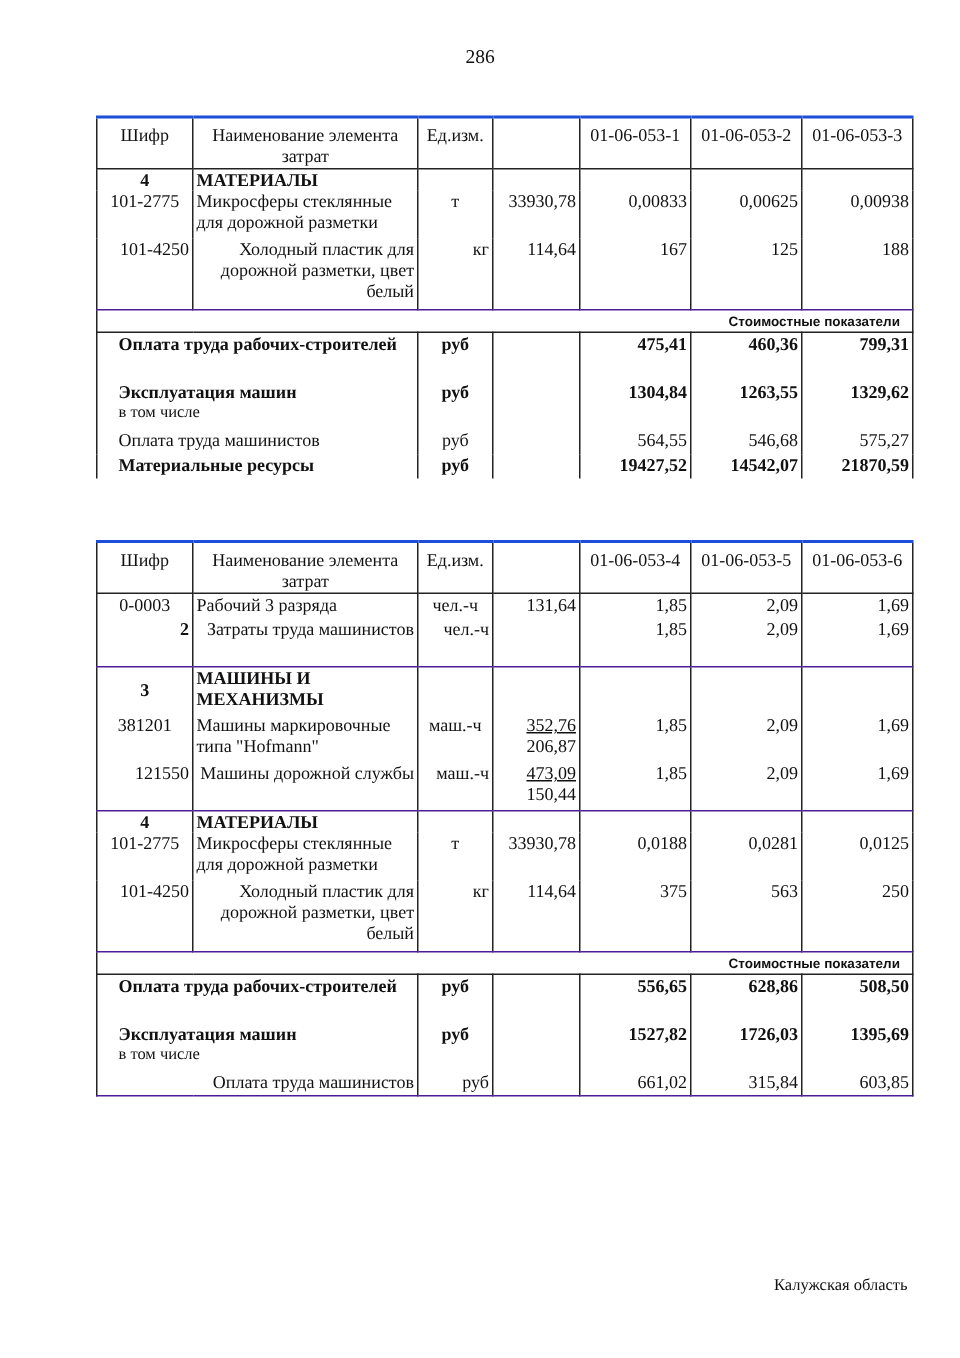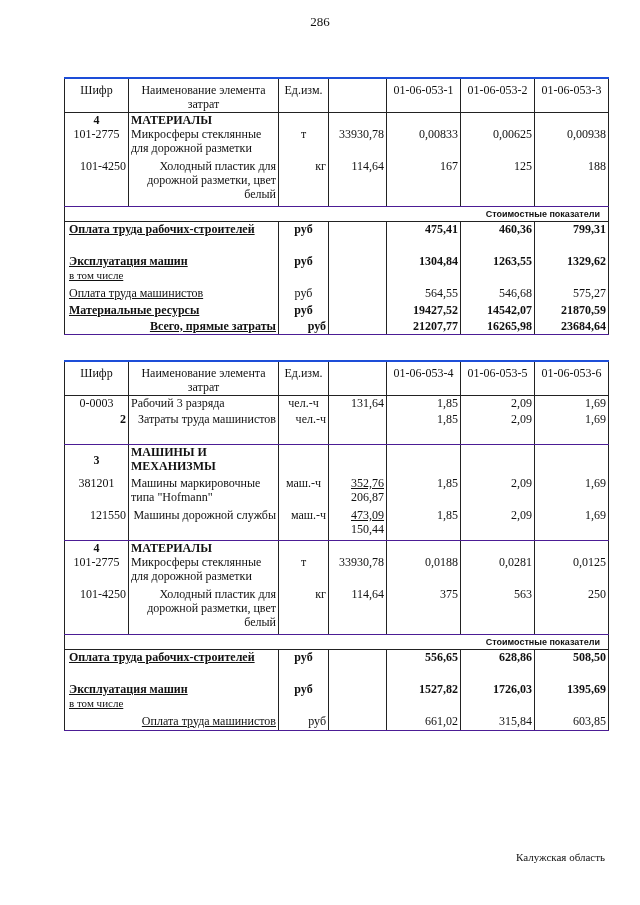--- a/index.html
+++ b/index.html
@@ -1,31 +1,31 @@
 <!DOCTYPE html>
 <html><head>
 <meta charset="utf-8">
 <style>
   * { box-sizing: border-box; margin: 0; padding: 0; }
   html, body { width: 640px; height: 905px; background: #ffffff; overflow: hidden; }
   body { position: relative; font-family: "Liberation Serif", serif; color: #111; font-size: 12px; }
-  .page-num { position: absolute; top: 14px; left: 0; width: 640px; text-align: center; font-size: 13px; }
+  .page-num { position: absolute; top: 30px; left: 0; width: 640px; text-align: center; font-size: 13px; }
   .footer { position: absolute; top: 851px; left: 516px; font-size: 11px; }
   table.rt { position: absolute; left: 64px; width: 544px; border-collapse: collapse; table-layout: fixed; font-size: 12px; line-height: 14px; }
   table.rt td { border-left: 1px solid #222; border-right: 1px solid #222; padding: 0 2px; vertical-align: top; }
   table.rt tr.hdr td { border-top: 2px solid #1d4ed8; border-bottom: 1px solid #222; padding-top: 4px; height: 34px; }
   table.rt tr.bb td { border-bottom: 1px solid #4c1d95; text-align: right; }
   .c { text-align: center; }
   .r { text-align: right; }
   .b { font-weight: bold; }
   .sec td { border-top: 1px solid #222; border-bottom: 1px solid #222; }
   .seclabel { font-family: "Liberation Sans", sans-serif; font-size: 9px; text-align: right; padding-right: 8px !important; height: 14px; line-height: 14px; font-weight: bold; }
   .ul { text-decoration: underline; }
   .sum td { padding-top: 0; }
-  .sum td.name { padding-left: 4px; text-decoration: underline; }
+  .sum td.name { padding-left: 14px; }
 </style>
 </head>
 <body>
 
 <div class="page-num">286</div>
 
 <table class="rt" style="top:77px;">
   <colgroup>
     <col style="width:64px">
       <col style="width:150px">
@@ -103,28 +103,20 @@
     <td class="r">575,27</td>
   </tr>
   <tr class="sum" style="height:16px;">
     <td colspan="2" class="name b">Материальные ресурсы</td>
     <td class="c b">руб</td>
     <td></td>
     <td class="r b">19427,52</td>
     <td class="r b">14542,07</td>
     <td class="r b">21870,59</td>
   </tr>
-  <tr class="sum bb" style="height:16px;">
-    <td colspan="2" class="name b">Всего, прямые затраты</td>
-    <td class="c b">руб</td>
-    <td></td>
-    <td class="r b">21207,77</td>
-    <td class="r b">16265,98</td>
-    <td class="r b">23684,64</td>
-  </tr>
 </tbody>
   </table>
 
 <table class="rt" style="top:360px;">
   <colgroup>
     <col style="width:64px">
       <col style="width:150px">
       <col style="width:50px">
       <col style="width:58px">
     <col style="width:74px">

